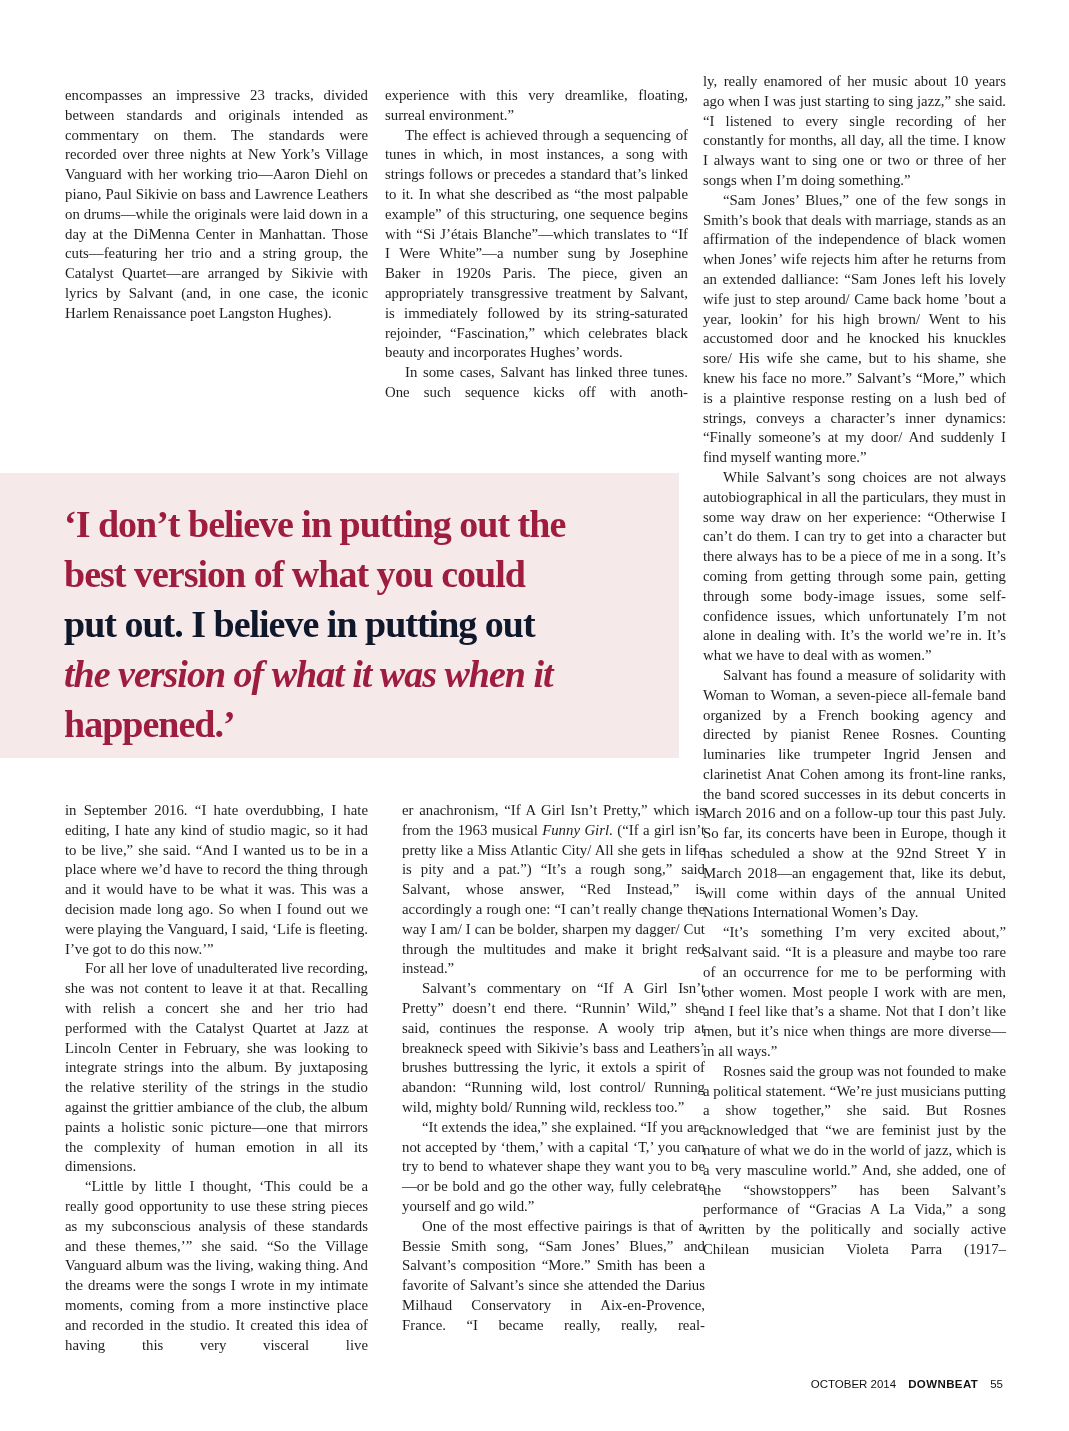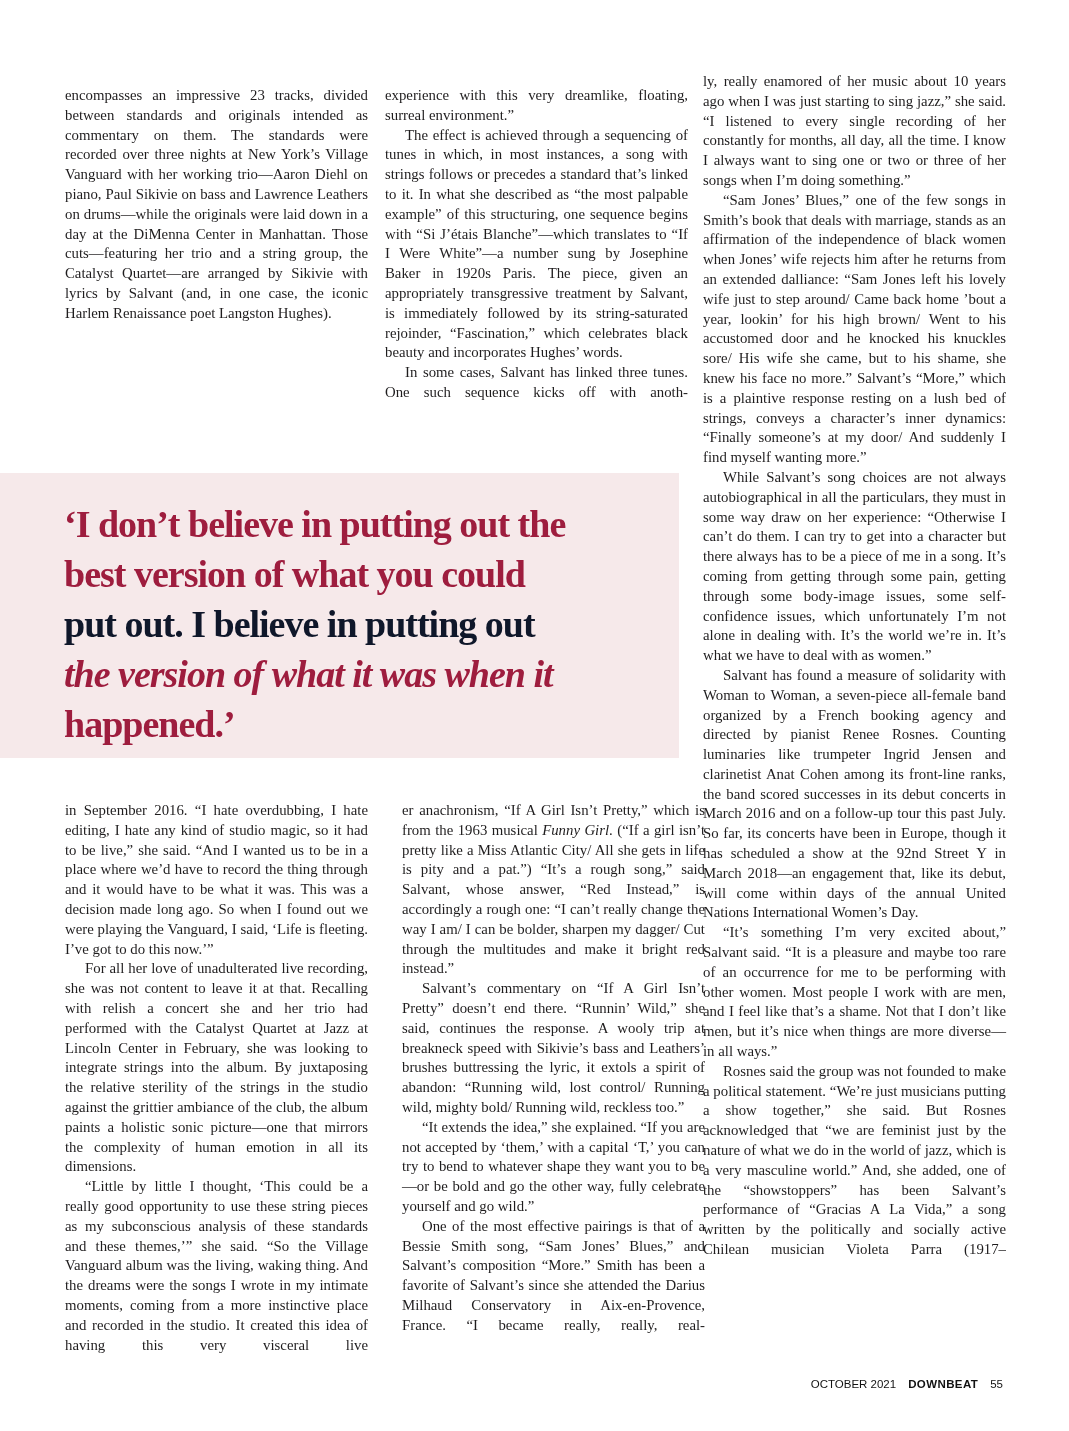--- a/index.html
+++ b/index.html
@@ -98,18 +98,18 @@
     </div>
 
   <div class="col" id="col2-bottom">
       <p class=""><span>er anachronism, “If A Girl Isn’t Pretty,” which is from the 1963 musical </span><span class="it">Funny Girl</span><span>. (“If a girl isn’t pretty like a Miss Atlantic City/ All she gets in life is pity and a pat.”) “It’s a rough song,” said Salvant, whose answer, “Red Instead,” is accordingly a rough one: “I can’t really change the way I am/ I can be bolder, sharpen my dagger/ Cut through the multitudes and make it bright red instead.”</span></p>
       <p class="indent"><span>Salvant’s commentary on “If A Girl Isn’t Pretty” doesn’t end there. “Runnin’ Wild,” she said, continues the response. A wooly trip at breakneck speed with Sikivie’s bass and Leathers’ brushes buttressing the lyric, it extols a spirit of abandon: “Running wild, lost control/ Running wild, mighty bold/ Running wild, reckless too.”</span></p>
       <p class="indent"><span>“It extends the idea,” she explained. “If you are not accepted by ‘them,’ with a capital ‘T,’ you can try to bend to whatever shape they want you to be—or be bold and go the other way, fully celebrate yourself and go wild.”</span></p>
       <p class="indent jlast"><span>One of the most effective pairings is that of a Bessie Smith song, “Sam Jones’ Blues,” and Salvant’s composition “More.” Smith has been a favorite of Salvant’s since she attended the Darius Milhaud Conservatory in Aix-en-Provence, France. “I became really, really, real-</span></p>
     </div>
 
   <div class="footer">
-    <span>OCTOBER 2021</span>
+    <span>OCTOBER 2014</span>
     <span class="fbold">DOWNBEAT</span>
     <span>55</span>
   </div>
 
 </div>
 
 </body></html>

